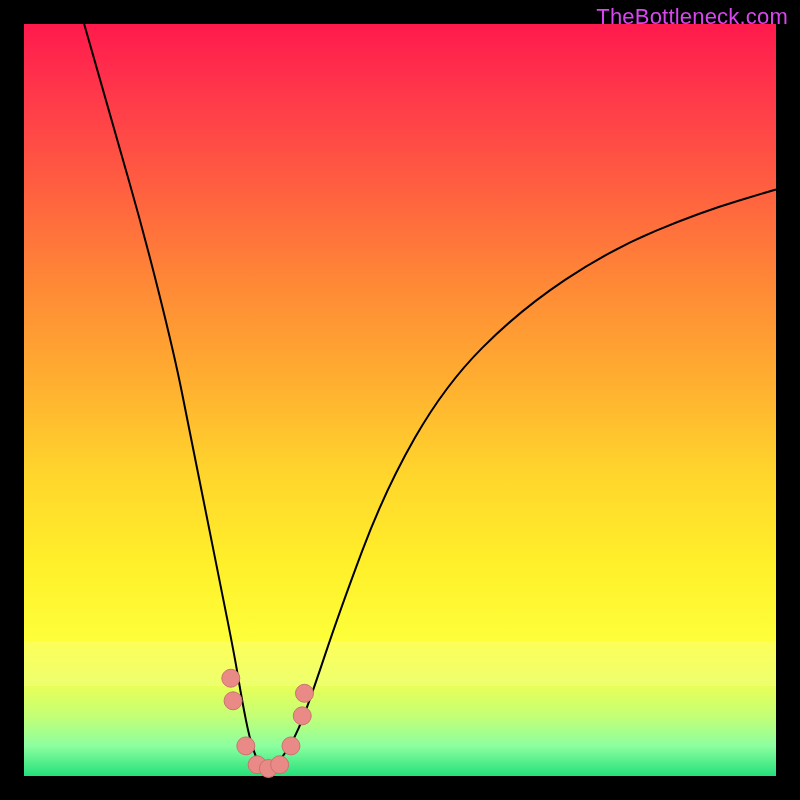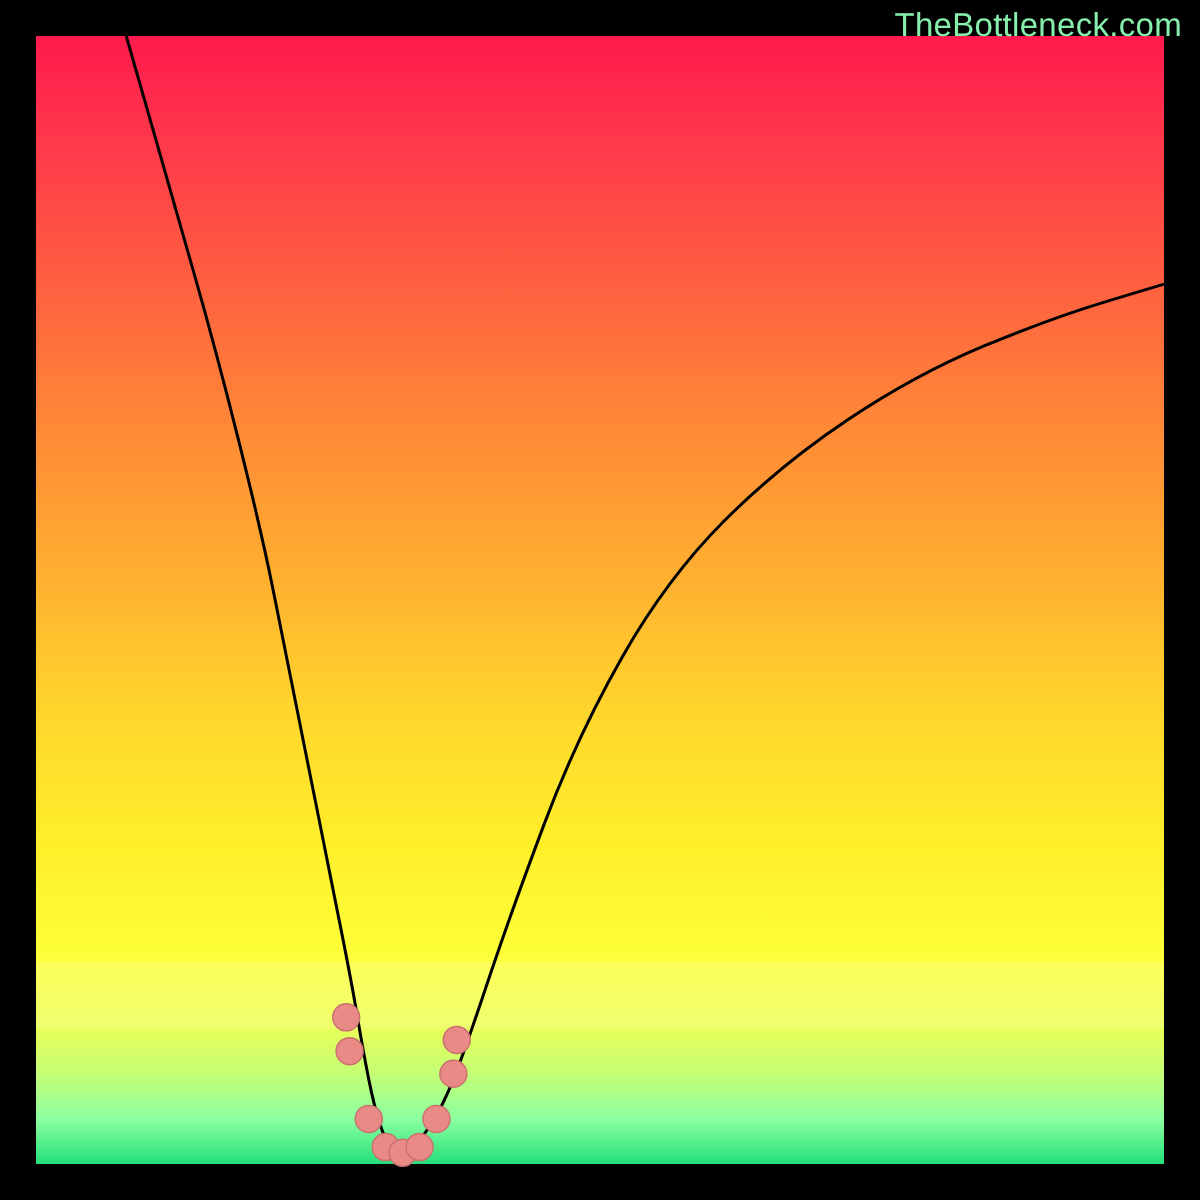--- a/index.html
+++ b/index.html
@@ -35,21 +35,21 @@
     left: 0;
     width: 100%;
     background: rgba(255,255,180,0.25);
   }
   .watermark {
     position: absolute;
     top: 4px;
     right: 12px;
     font-family: Arial, Helvetica, sans-serif;
     font-size: 22px;
-    color: #86efac;
+    color: #d946ef;
     font-weight: 400;
     letter-spacing: 0.2px;
   }
   svg.curve {
     position: absolute;
     left: 24px;
     top: 24px;
     width: 752px;
     height: 752px;
     overflow: visible;

